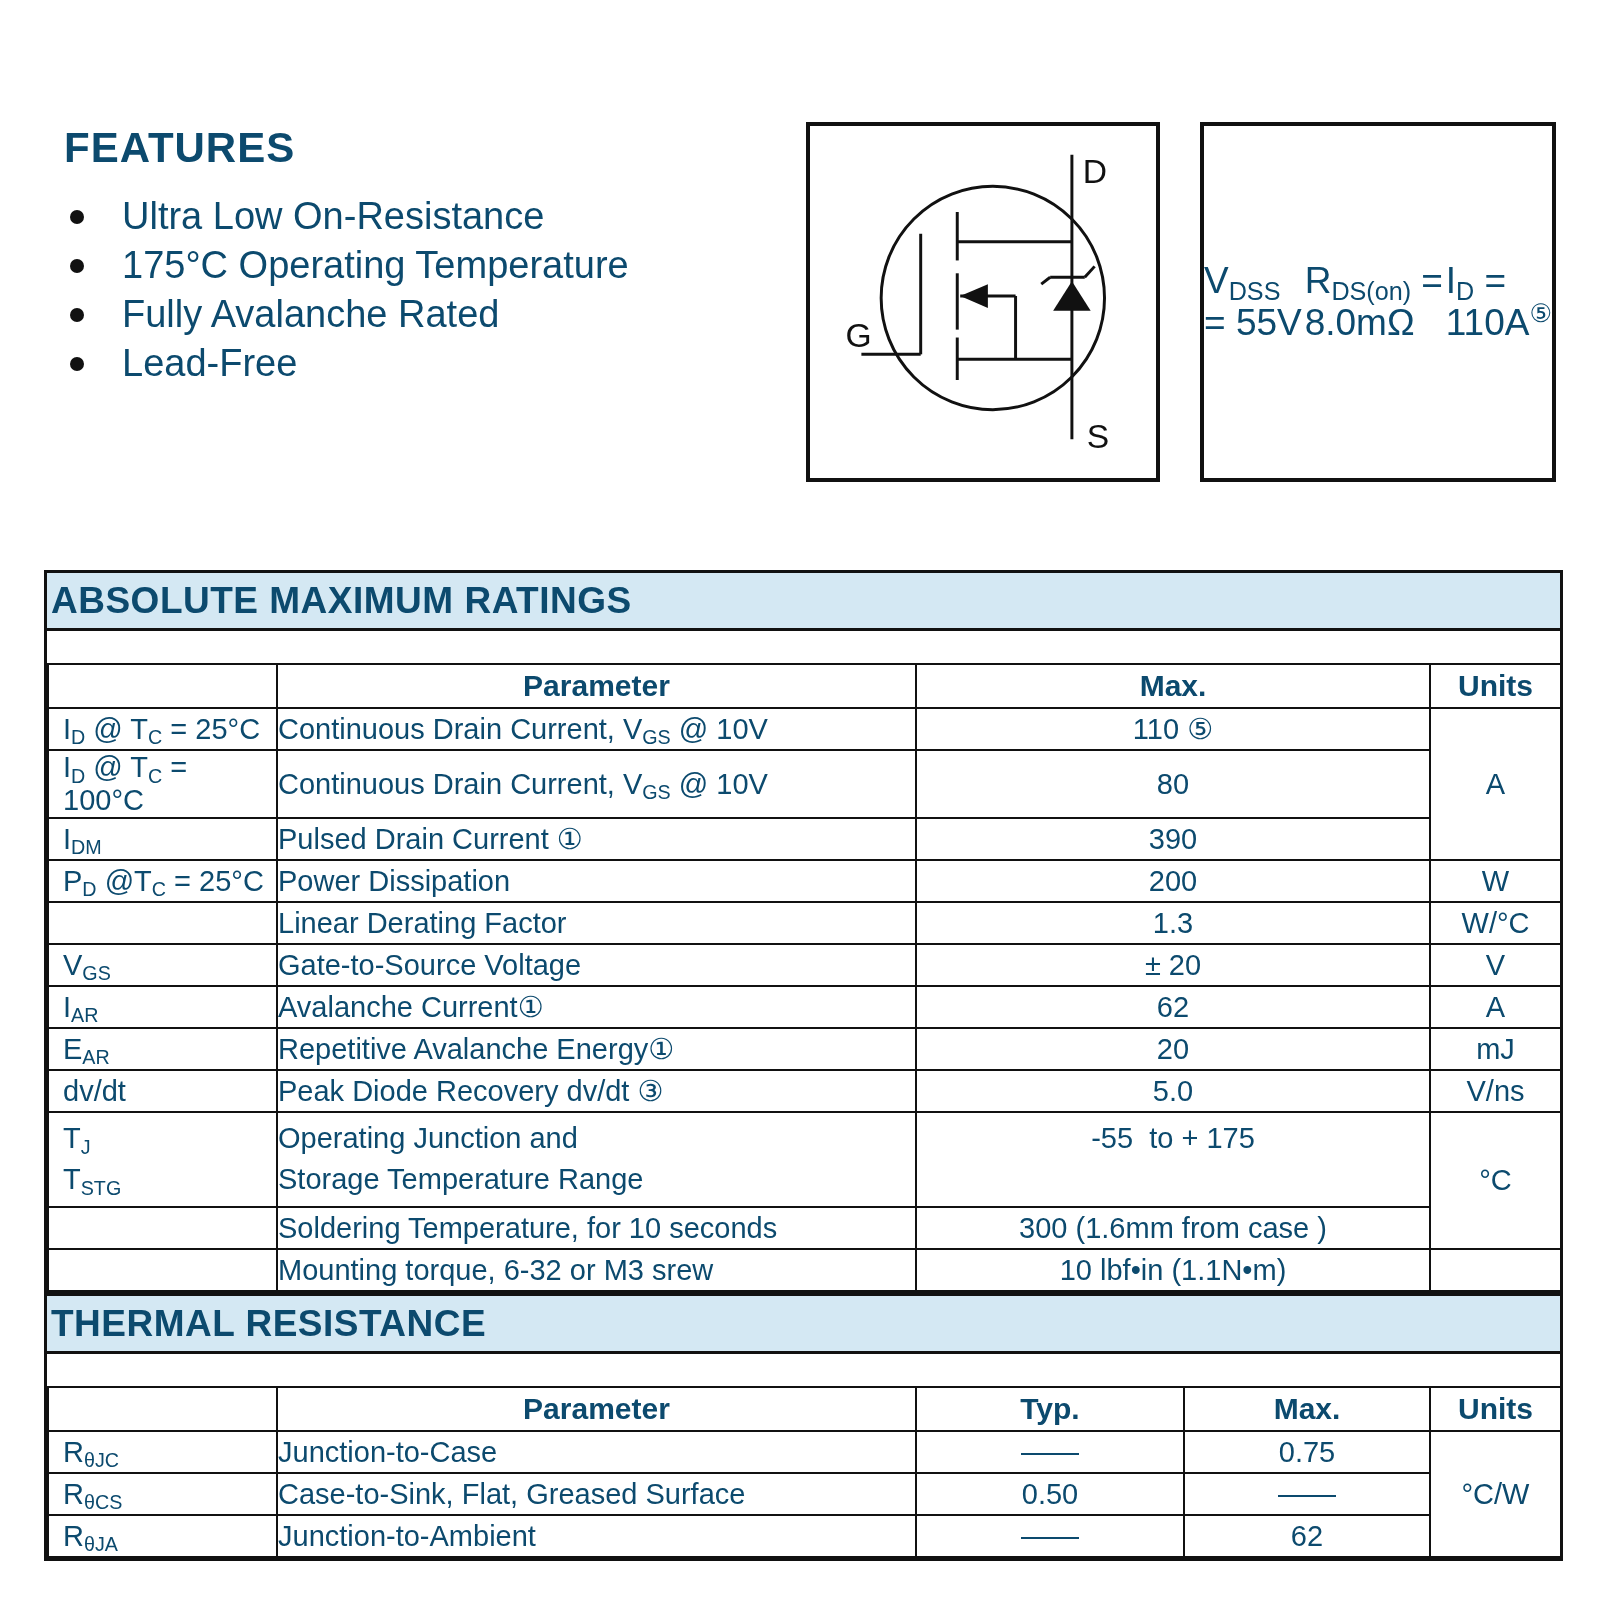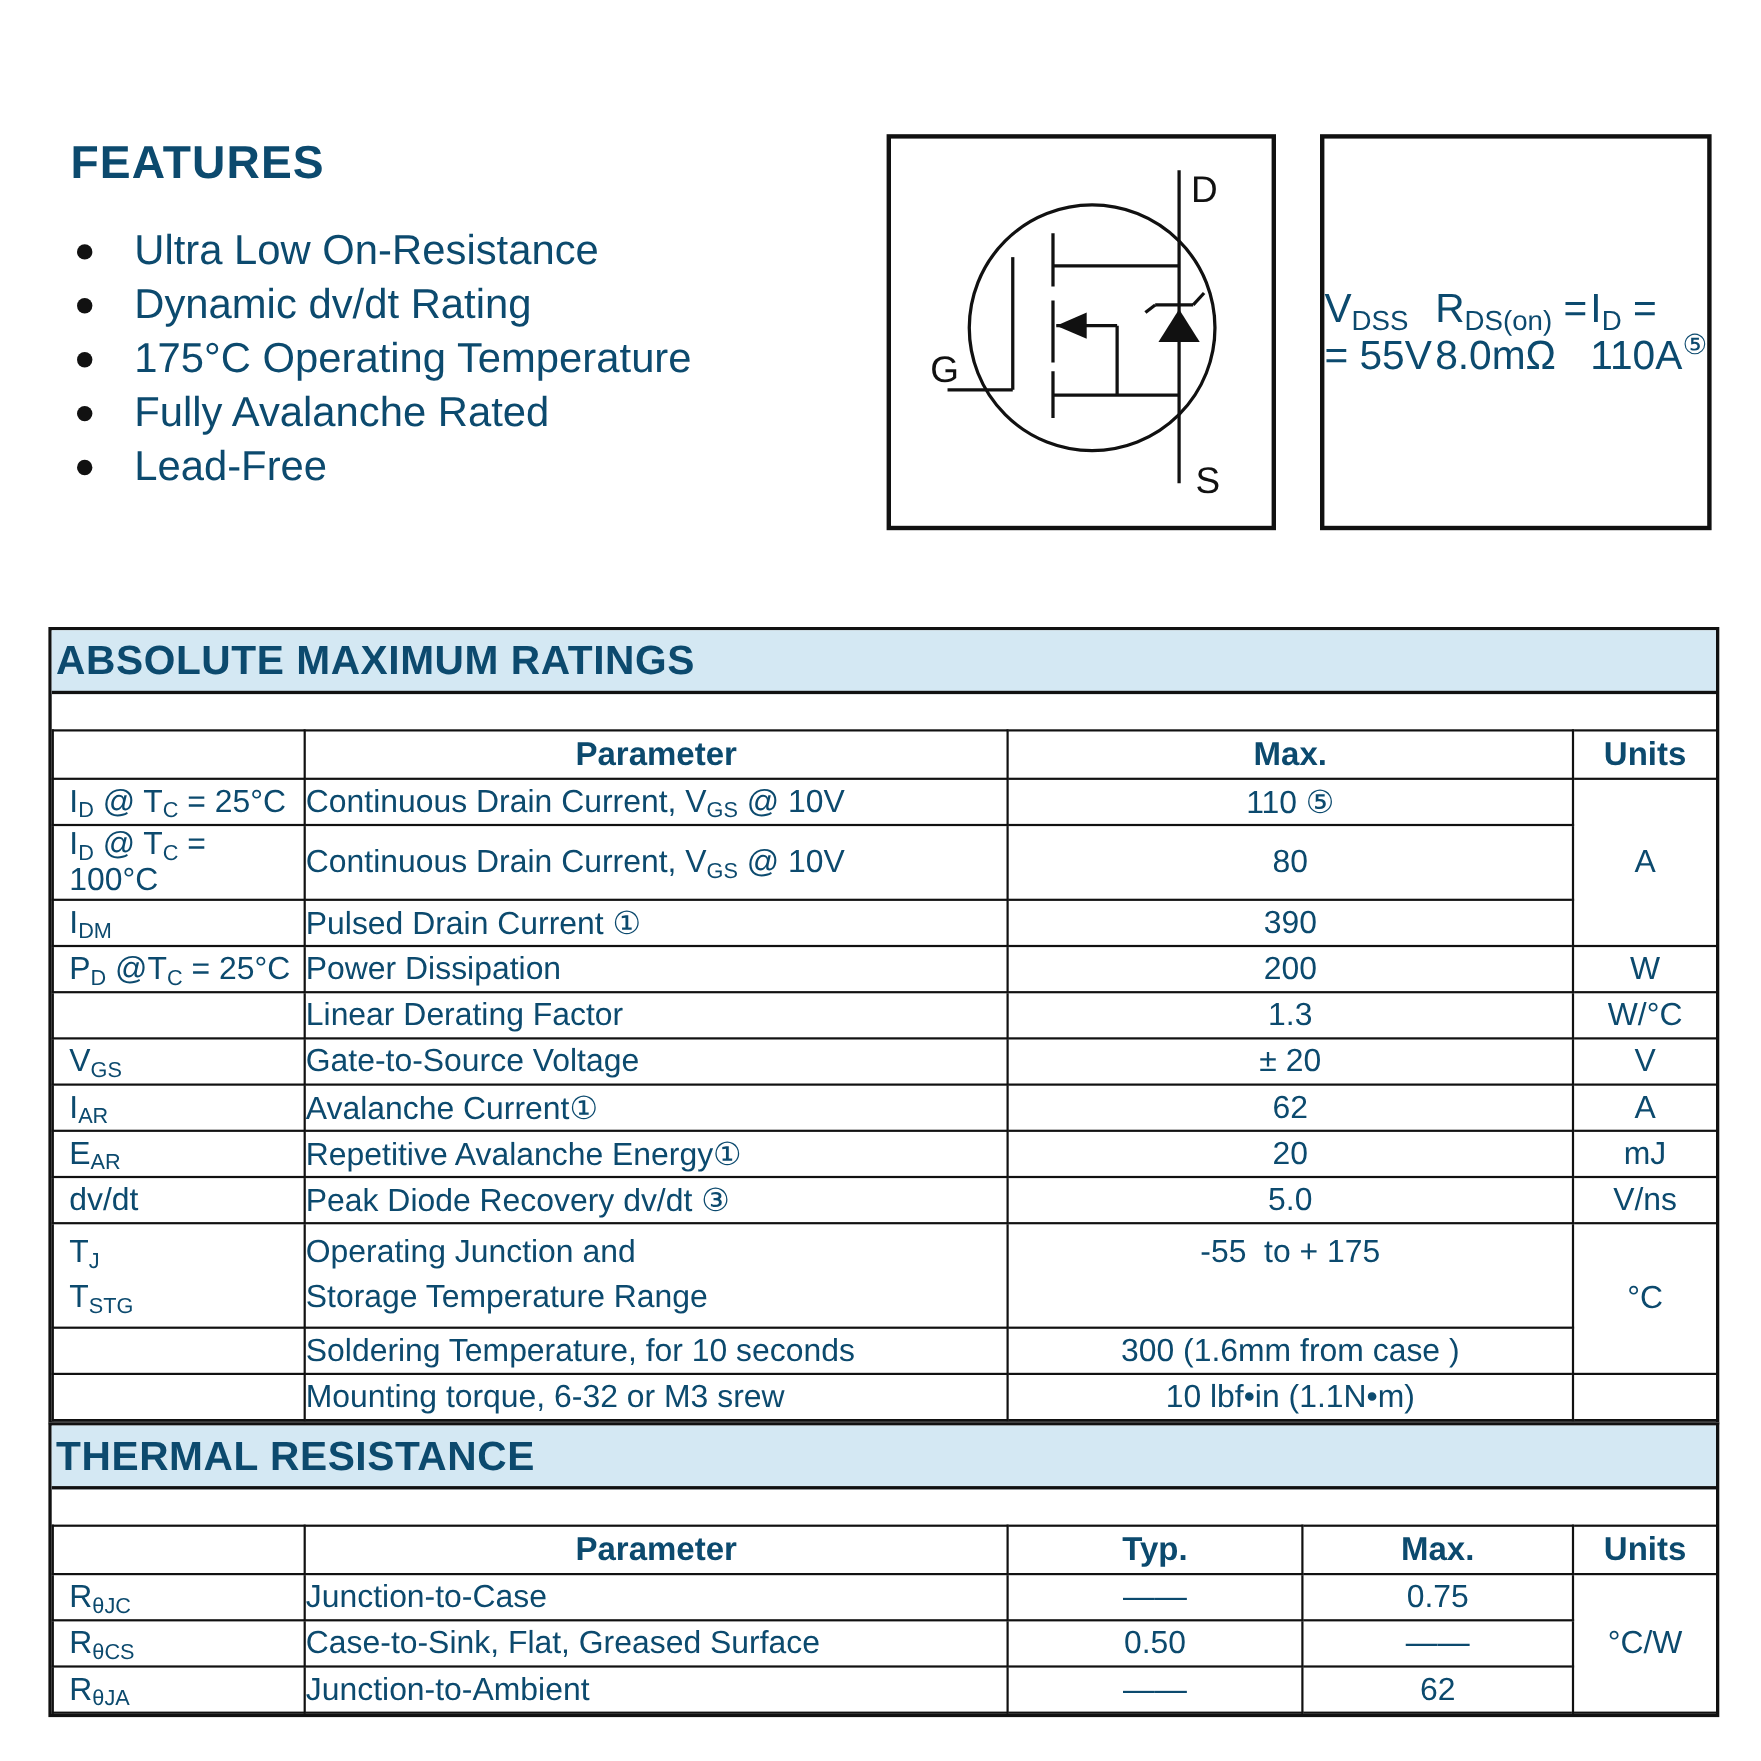--- a/index.html
+++ b/index.html
@@ -4,21 +4,21 @@
 <style>
   html,body { margin:0; padding:0; background:#ffffff; }
   .page {
     position:relative; width:1601px; height:1601px; background:#ffffff;
     font-family:"Liberation Sans","DejaVu Sans",sans-serif; color:#0c4a6e;
     overflow:hidden;
   }
   
   .features { position:absolute; left:64px; top:124px; width:700px; }
   .features-title { font-size:42px; font-weight:bold; letter-spacing:1px; }
-  .features-list { margin-top:32px; }
+  .features-list { margin-top:20px; }
   .feature-row { display:flex; align-items:center; height:49px; font-size:38px; }
   .bullet { width:14px; height:14px; border-radius:50%; background:#111; margin:0 38px 0 6px; flex:0 0 auto; }
   
   .symbol-box { position:absolute; left:806px; top:122px; width:346px; height:352px; border:4px solid #111; background:#fff; }
   .symbol-box svg { display:block; }
   .symbol-box text { font-family:"Liberation Sans","DejaVu Sans",sans-serif; font-size:34px; fill:#111; }
   
   .spec-box { position:absolute; left:1200px; top:122px; width:348px; height:352px; border:4px solid #111; background:#fff;
     display:flex; flex-direction:row; justify-content:space-evenly; align-items:center; }
   .spec-line { font-size:37px; }
@@ -43,24 +43,20 @@
 <body>
 
 <div class="page">
 
   <div class="features">
     <div class="features-title">FEATURES</div>
     <div class="features-list" id="features-list">
         <div class="feature-row">
           <span class="bullet"></span>
           <span>Ultra Low On-Resistance</span>
-        </div>
-        <div class="feature-row">
-          <span class="bullet"></span>
-          <span>Dynamic dv/dt Rating</span>
         </div>
         <div class="feature-row">
           <span class="bullet"></span>
           <span>175°C Operating Temperature</span>
         </div>
         <div class="feature-row">
           <span class="bullet"></span>
           <span>Fully Avalanche Rated</span>
         </div>
         <div class="feature-row">

